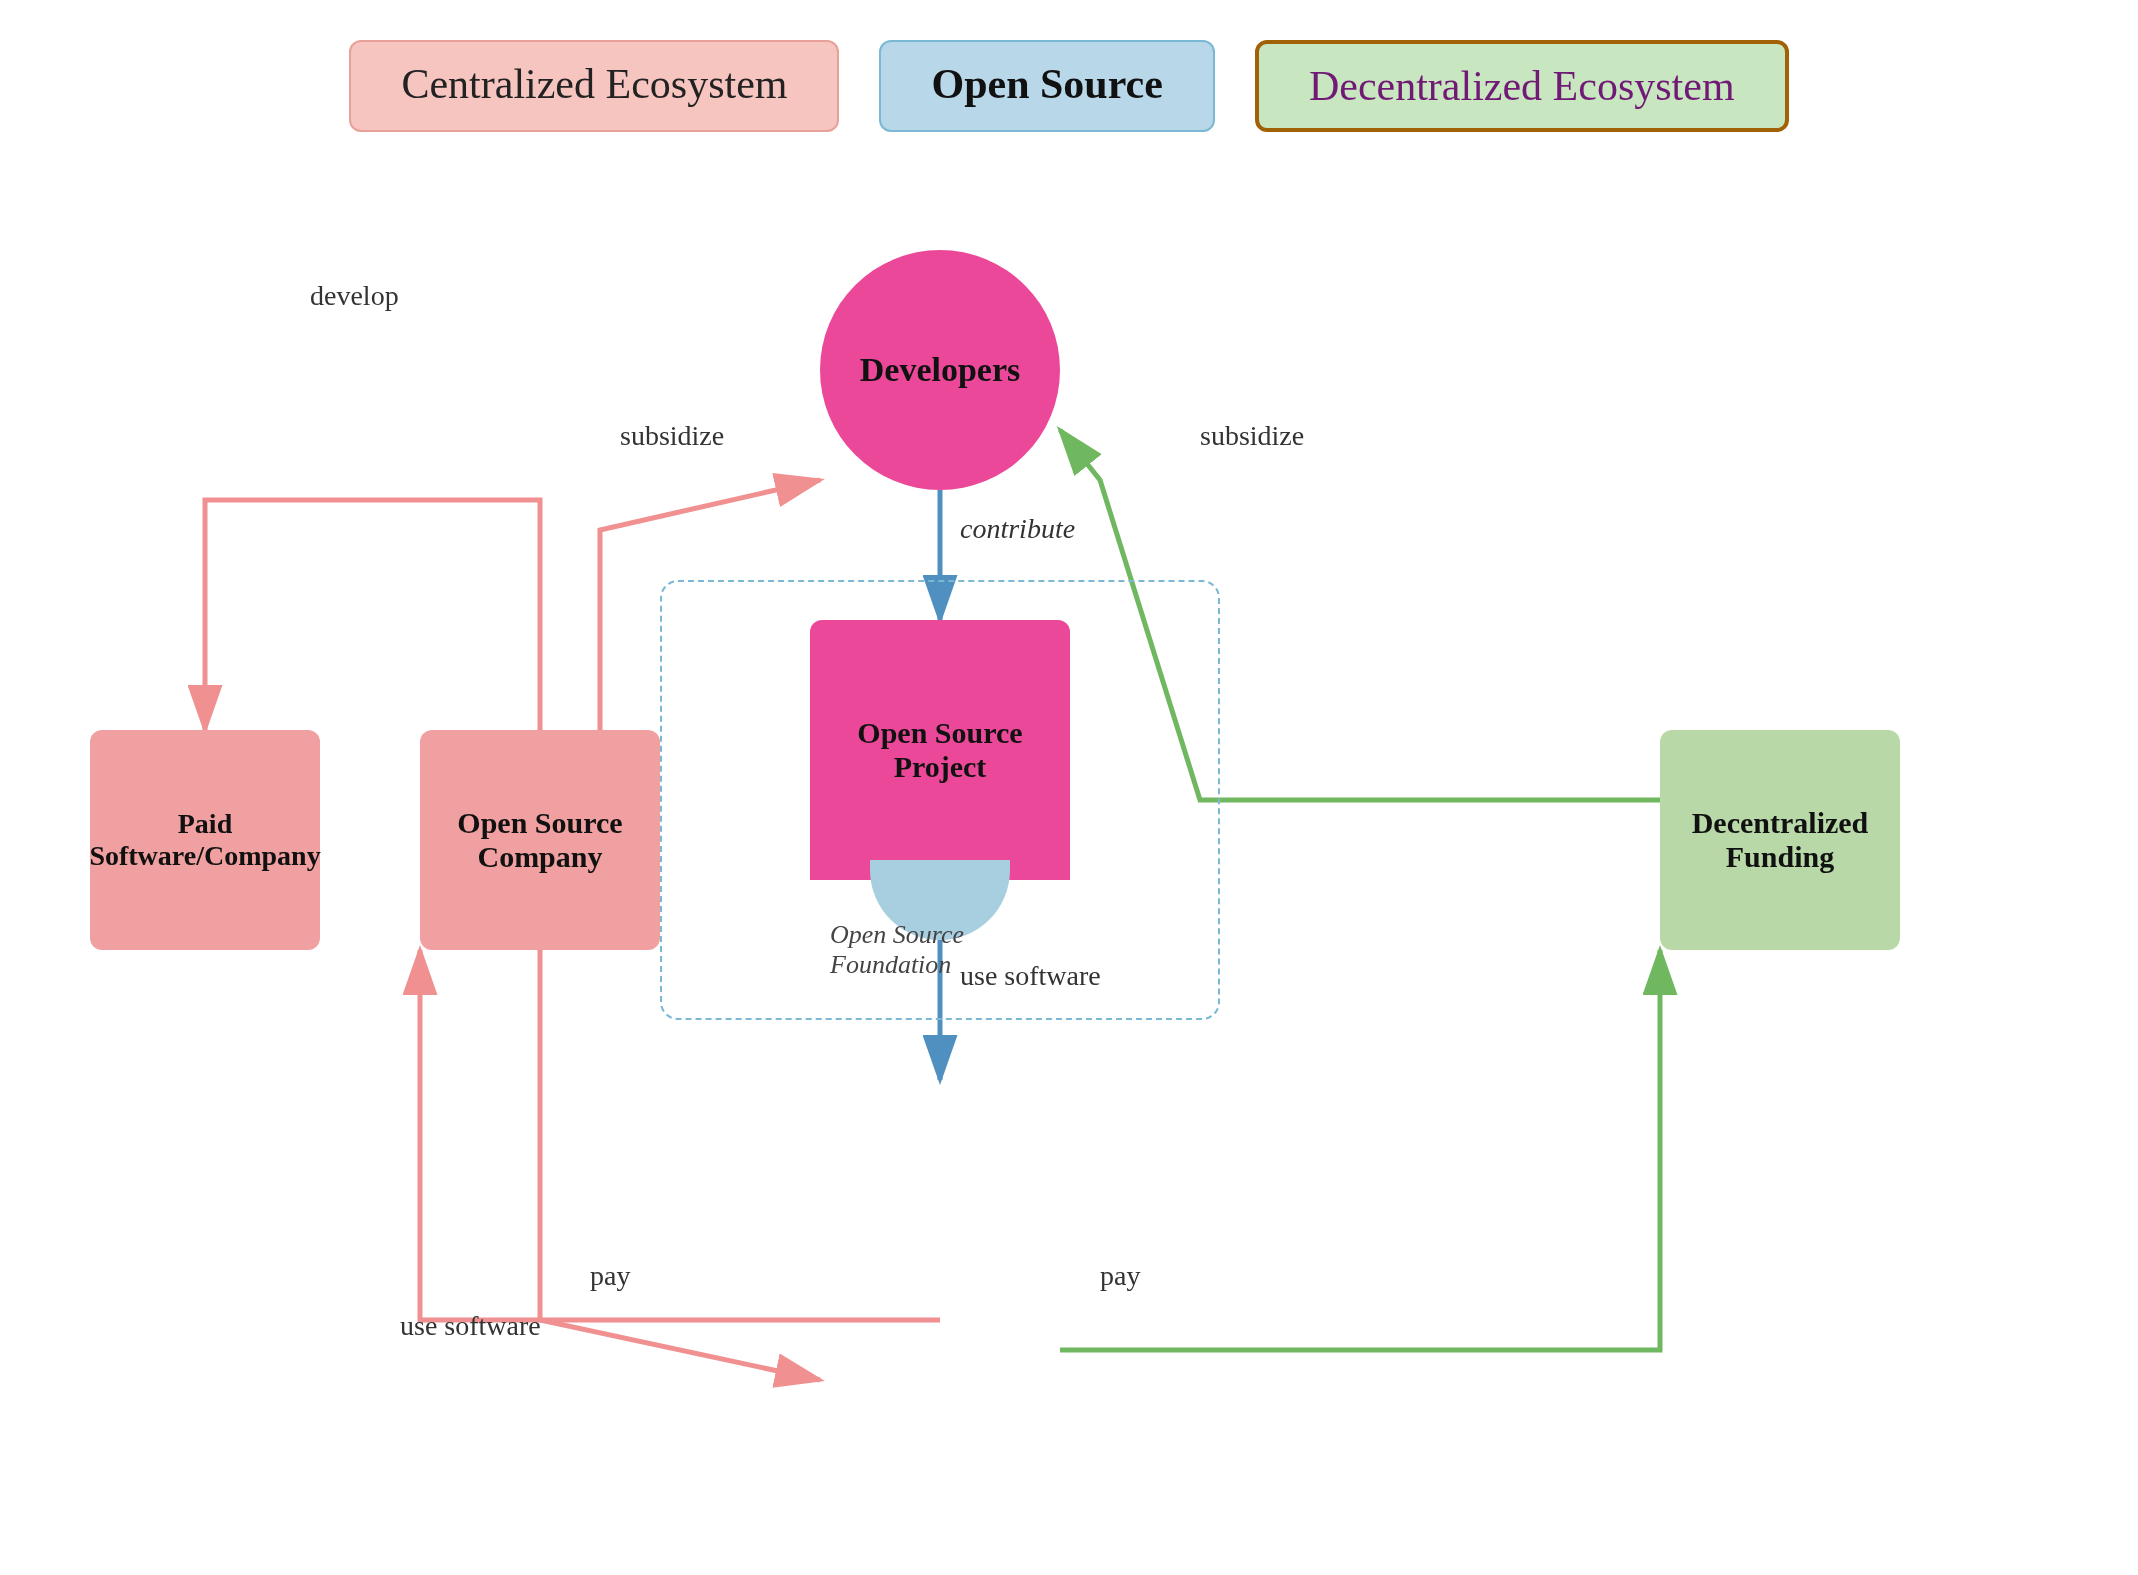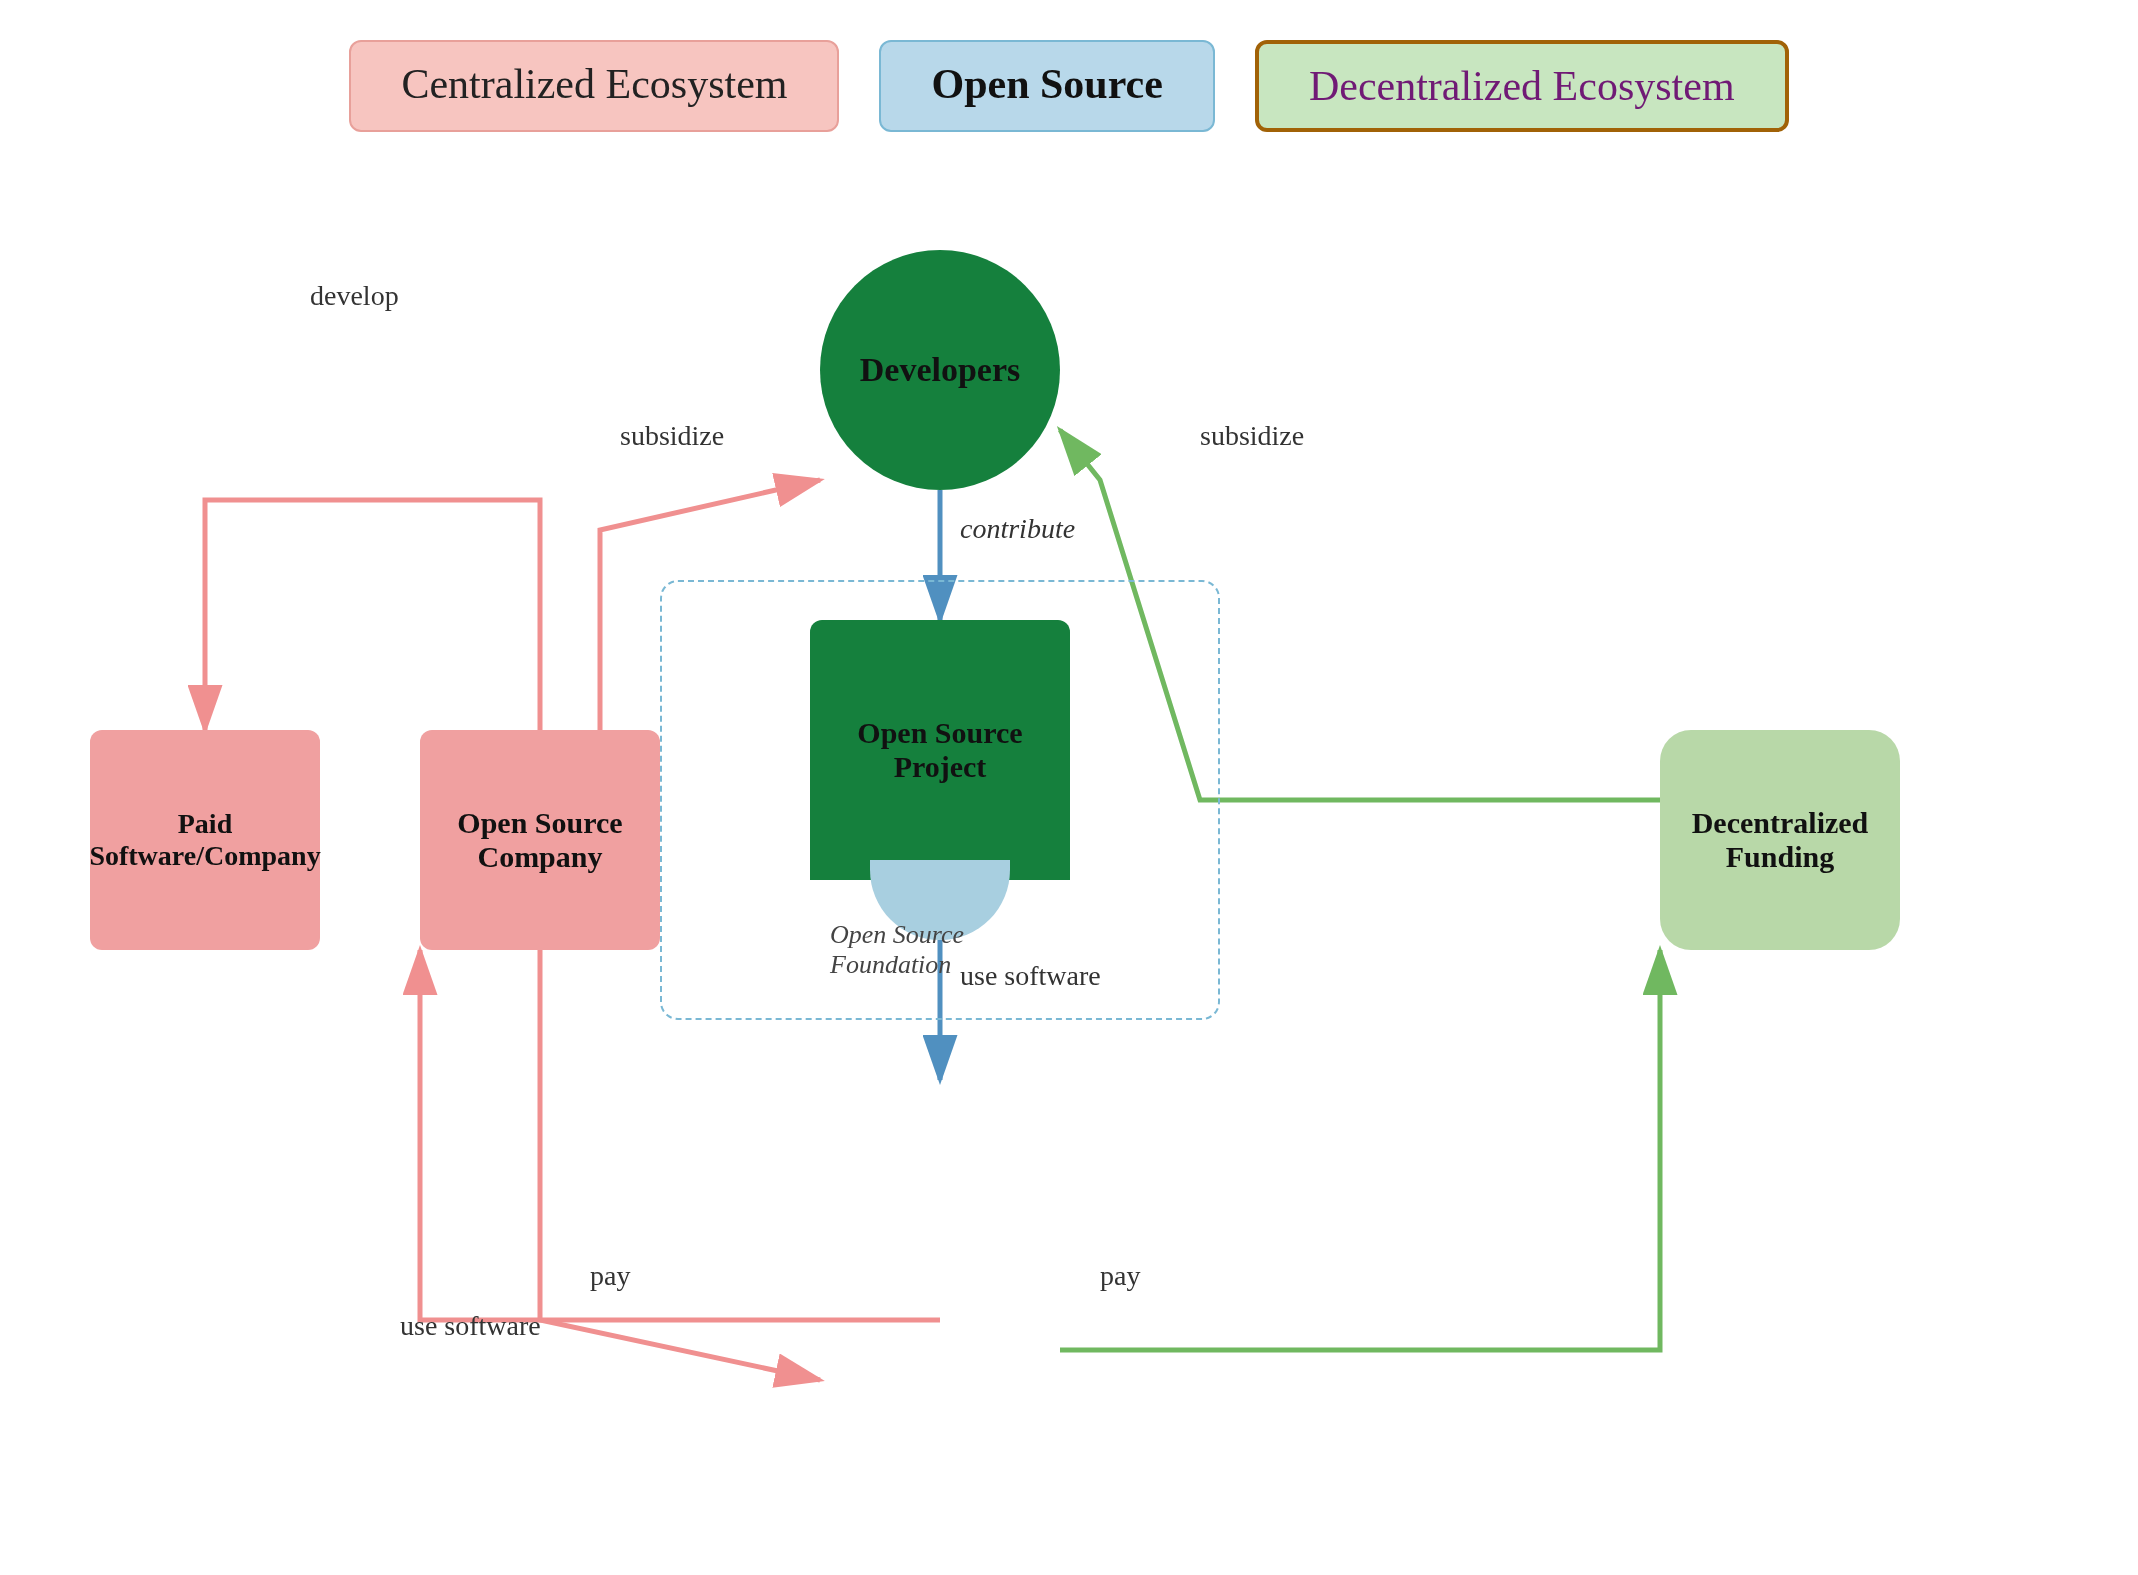--- a/index.html
+++ b/index.html
@@ -68,21 +68,21 @@
     .node-circle {
       border-radius: 50%;
     }
 
     .node-rect {
       border-radius: 12px;
     }
 
     
     .node-blue {
-      background: #15803d;
+      background: #ec4899;
       color: #111;
     }
 
     
     .node-red {
       background: #f0a0a0;
       color: #111;
     }
 
     
@@ -172,21 +172,20 @@
       border-radius: 12px;
     }
 
     
     .dec-funding {
       width: 240px;
       height: 220px;
       left: 1660px;
       top: 530px;
       font-size: 30px;
-      border-radius: 31px;
     }
 
     
     .arrow-label {
       position: absolute;
       font-size: 28px;
       color: #333;
       font-family: Georgia, serif;
     }
 

